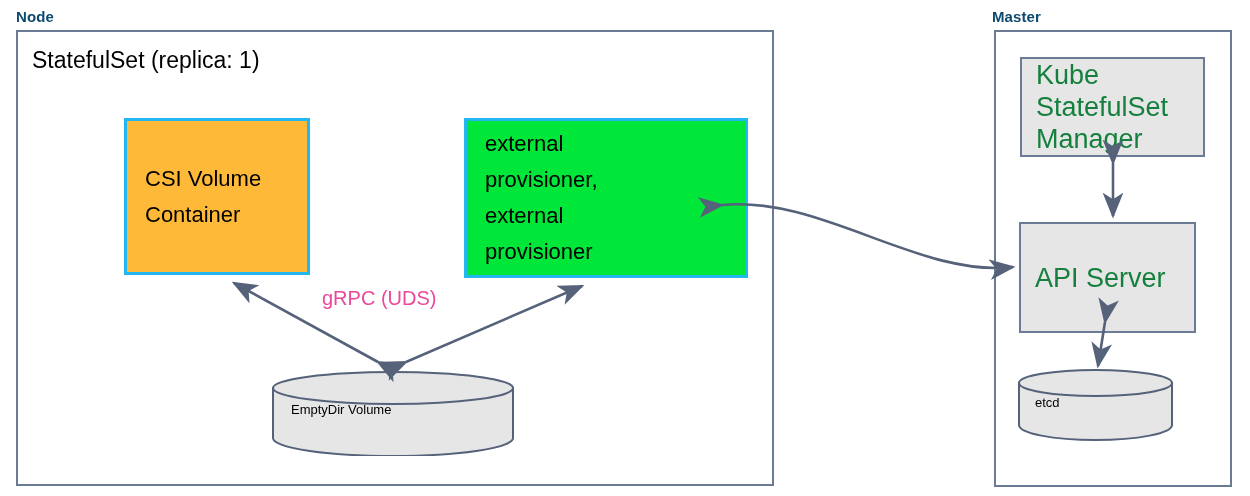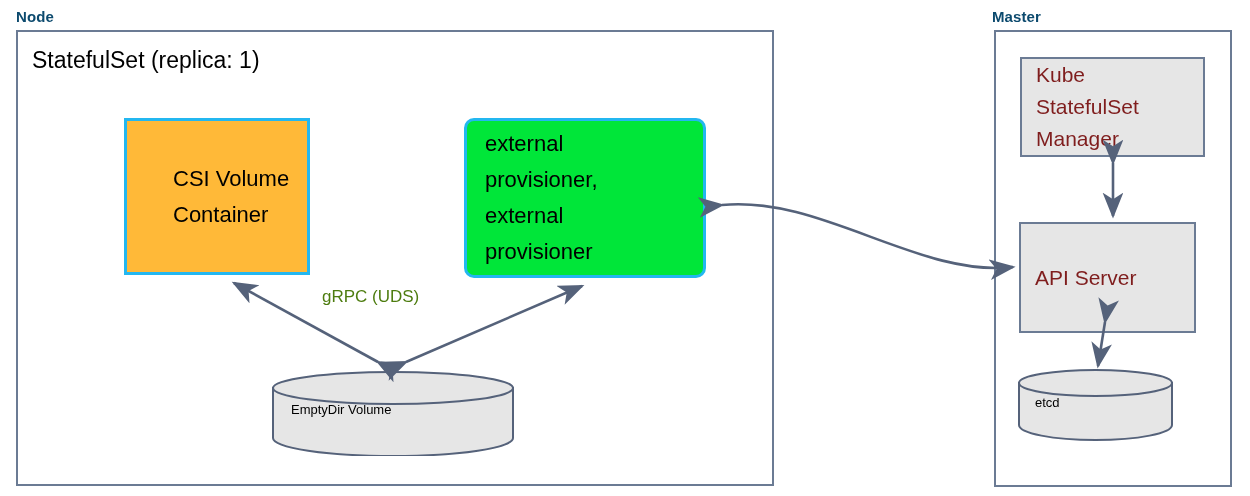--- a/index.html
+++ b/index.html
@@ -65,38 +65,38 @@
     background: #e6e6e6;
     border: 2px solid #6b7b94;
     display: flex;
     flex-direction: column;
     justify-content: center;
   }
   .master-box .lines {
     padding-left: 14px;
   }
   .master-box .line {
-    font-size: 21px;
+    font-size: 27px;
     line-height: 32px;
-    color: #7f1d1d;
+    color: #15803d;
     white-space: nowrap;
   }
   .cylinder {
     position: absolute;
   }
   .cyl-label {
     position: absolute;
     font-size: 13px;
     color: #000000;
     white-space: nowrap;
   }
   .edge-label {
     position: absolute;
-    font-size: 17px;
-    color: #4d7c0f;
+    font-size: 20px;
+    color: #ec4899;
     white-space: nowrap;
   }
   svg.overlay {
     position: absolute;
     left: 0;
     top: 0;
     width: 1250px;
     height: 496px;
     pointer-events: none;
   }
@@ -109,28 +109,28 @@
   <div class="group-label" style="left:16px; top:8px;">Node</div>
 
   <div class="group-label" style="left:992px; top:8px;">Master</div>
 
   <div class="group-box" style="left:16px; top:30px; width:758px; height:456px;"></div>
 
   <div class="group-box" style="left:994px; top:30px; width:238px; height:457px;"></div>
 
   <div class="ss-title" style="left:32px; top:47px;">StatefulSet (replica: 1)</div>
 
-  <div class="node-box box-csi" style="left:124px; top:118px; width:186px; height:157px;padding-left:28px;">
+  <div class="node-box box-csi" style="left:124px; top:118px; width:186px; height:157px;">
     <div class="lines">
       <div class="line">CSI Volume</div>
       <div class="line">Container</div>
     </div>
   </div>
 
-  <div class="node-box box-ext" style="left:464px; top:118px; width:242px; height:160px;border-radius:10px;">
+  <div class="node-box box-ext" style="left:464px; top:118px; width:284px; height:160px;">
     <div class="lines">
       <div class="line">external</div>
       <div class="line">provisioner,</div>
       <div class="line">external</div>
       <div class="line">provisioner</div>
     </div>
   </div>
 
   <div class="cylinder" style="left:271px; top:370px; width:244px; height:86px;">
     <svg width="244" height="86" viewBox="0 0 244 86">

